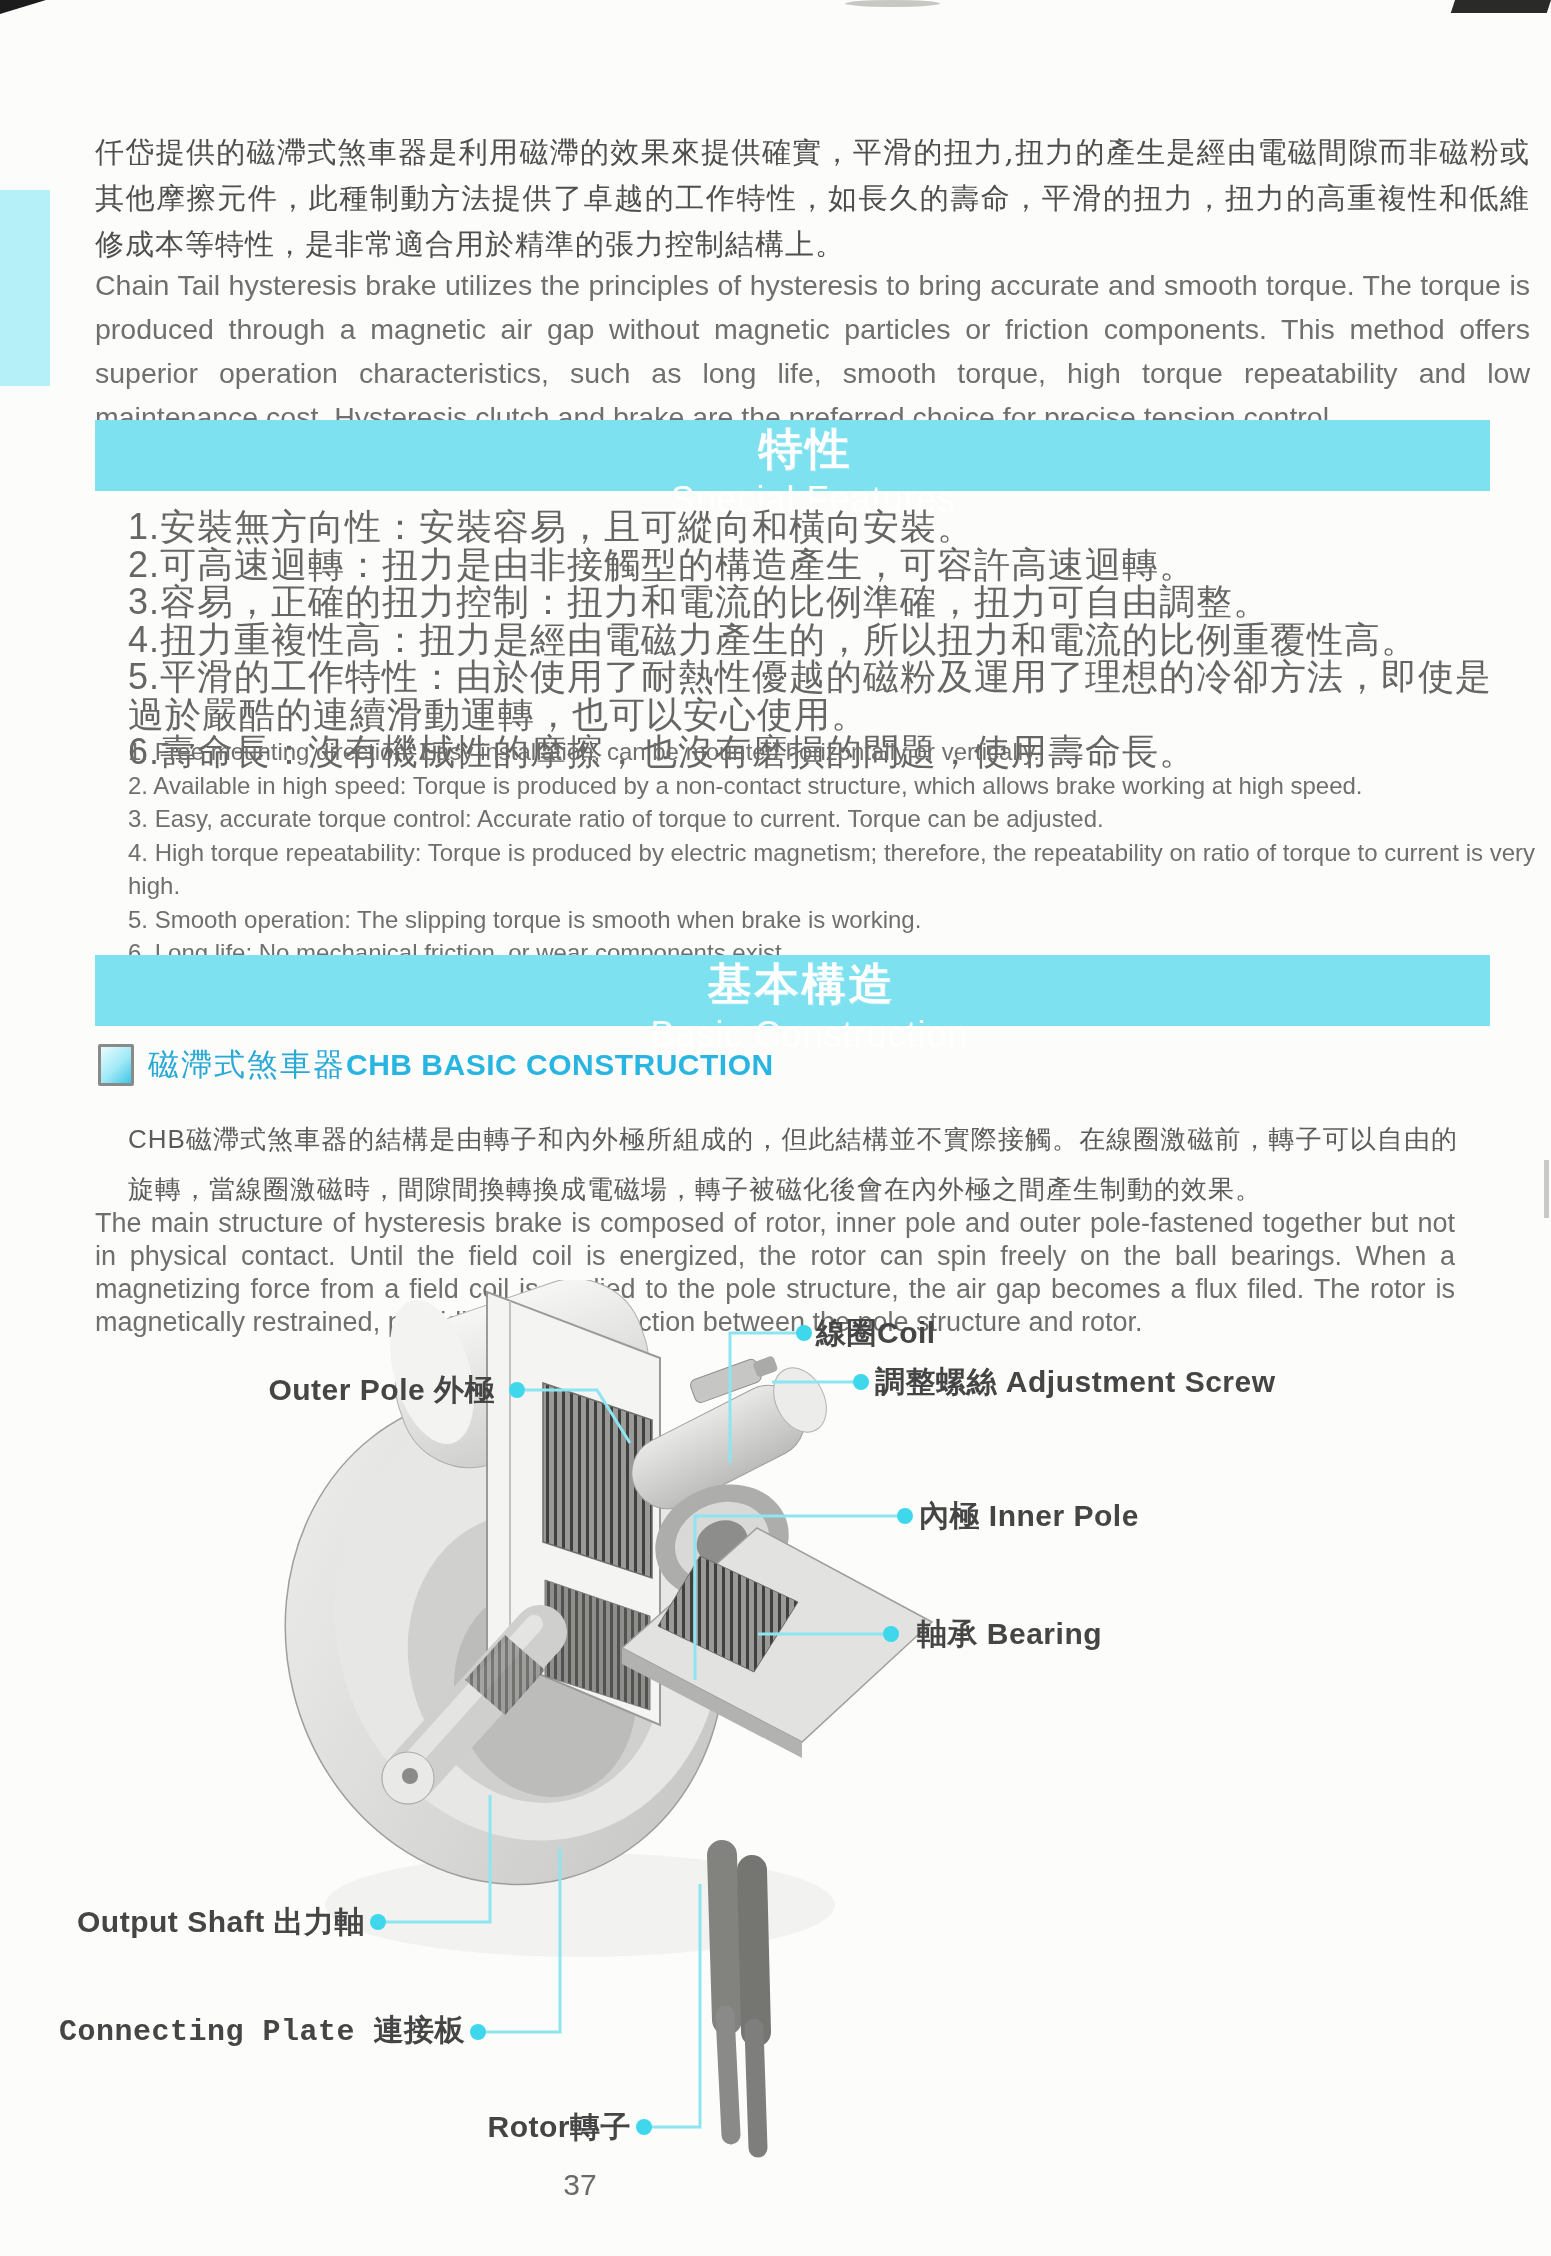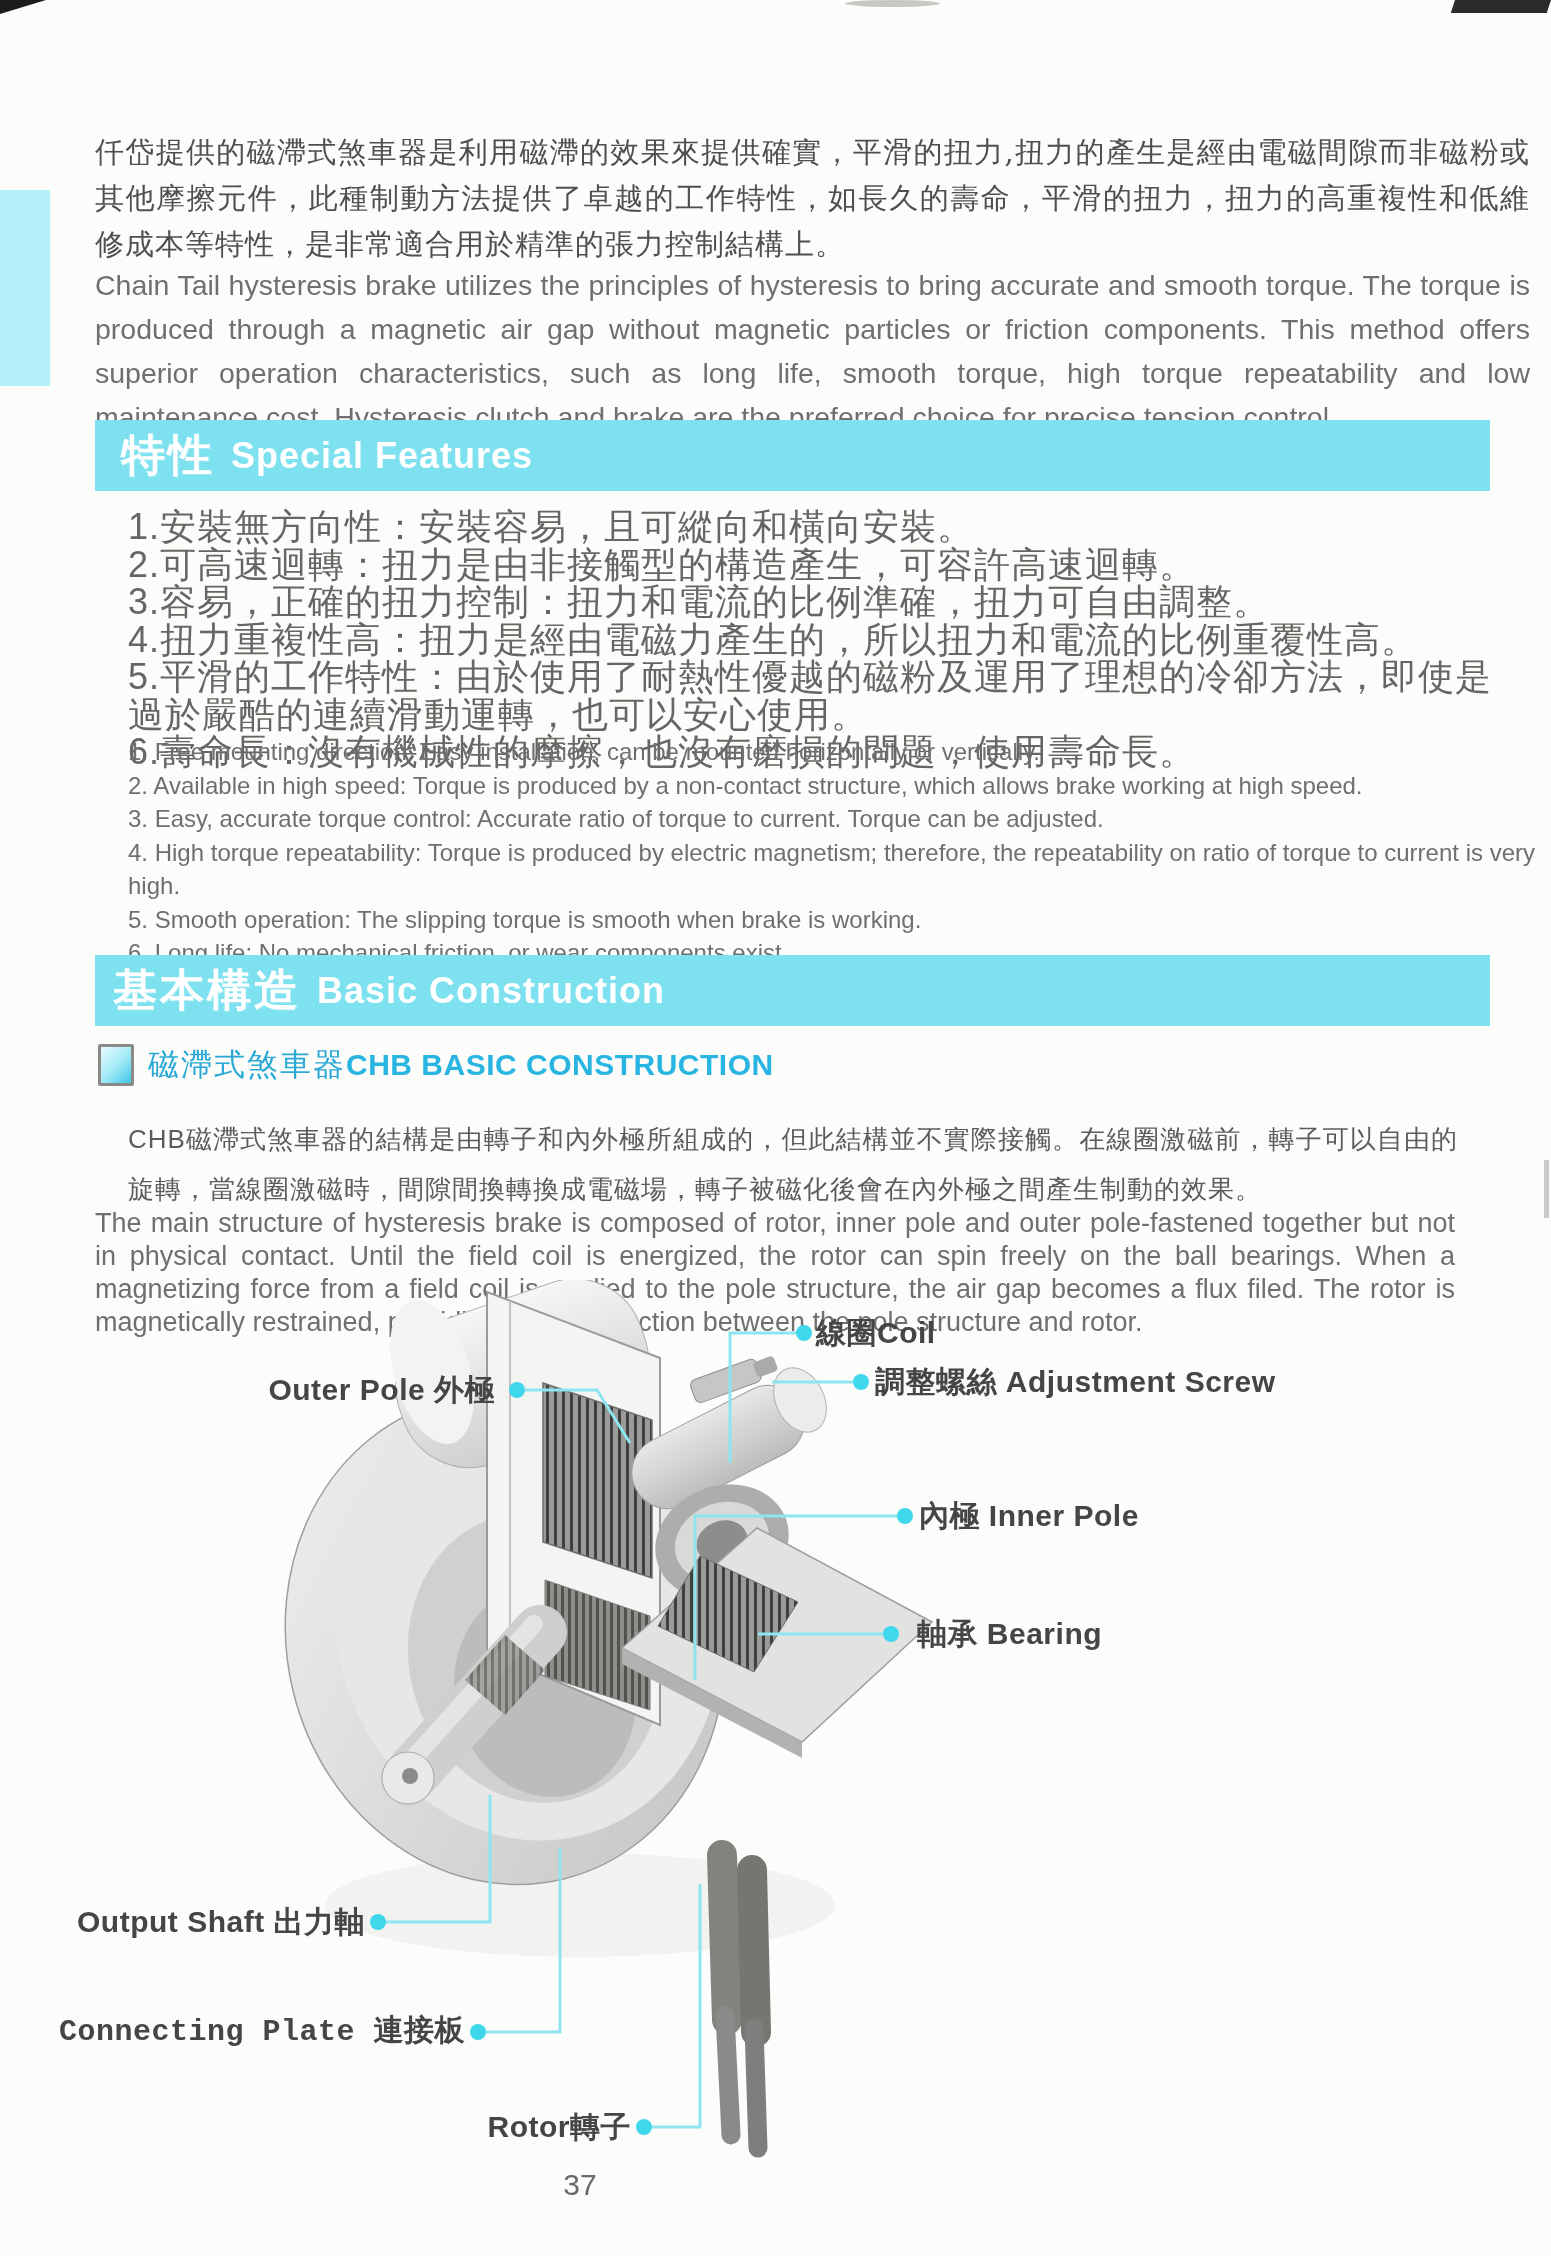--- a/index.html
+++ b/index.html
@@ -23,26 +23,26 @@
   .cyan-tab{position:absolute;left:0;top:190px;width:50px;height:196px;background:#b5eff8;}
 
   
   .para{position:absolute;left:95px;width:1435px;text-align:justify;}
   .para-zh-intro{top:100px;font-family:"DejaVu Serif", serif;font-size:29px;line-height:46px;
     color:#4f4f4f;letter-spacing:1px;}
   .para-en-intro{top:234px;font-size:28.5px;line-height:44px;color:#6f6f6f;}
 
   
   .banner{position:absolute;left:95px;width:1395px;height:71px;background:#7de1ef;
-    display:flex;align-items:center;padding-left:26px;box-sizing:border-box;color:#ffffff;}
+    display:flex;align-items:center;padding-left:26px;box-sizing:border-box;color:#ffffff;flex-direction:column;}
   .banner-1{top:420px;}
   .banner-2{top:955px;padding-left:18px;}
   .banner .zh{font-size:44px;font-weight:bold;letter-spacing:3px;
     font-family:"Liberation Sans", sans-serif;text-shadow:1px 1px 0 rgba(255,255,255,.25);}
-  .banner .en{font-size:36px;font-weight:bold;margin-left:16px;letter-spacing:1px;}
+  .banner .en{font-size:36px;font-weight:normal;margin-left:16px;letter-spacing:1px;}
 
   
   .list{position:absolute;left:128px;margin:0;padding:0;list-style:none;}
   .list-zh{top:508px;font-size:36px;line-height:37.5px;color:#666664;letter-spacing:1px;width:1400px;}
   .list-en{top:735px;font-size:24px;line-height:33.5px;color:#6f6f6f;width:1410px;}
 
   
   .chb-header{position:absolute;left:98px;top:1044px;display:flex;align-items:center;}
   .chb-icon{width:30px;height:36px;border:3px solid #8a8a88;border-radius:2px;
     background:linear-gradient(135deg,#eafcff 0%,#9fe9f6 55%,#3ec6e6 100%);}

